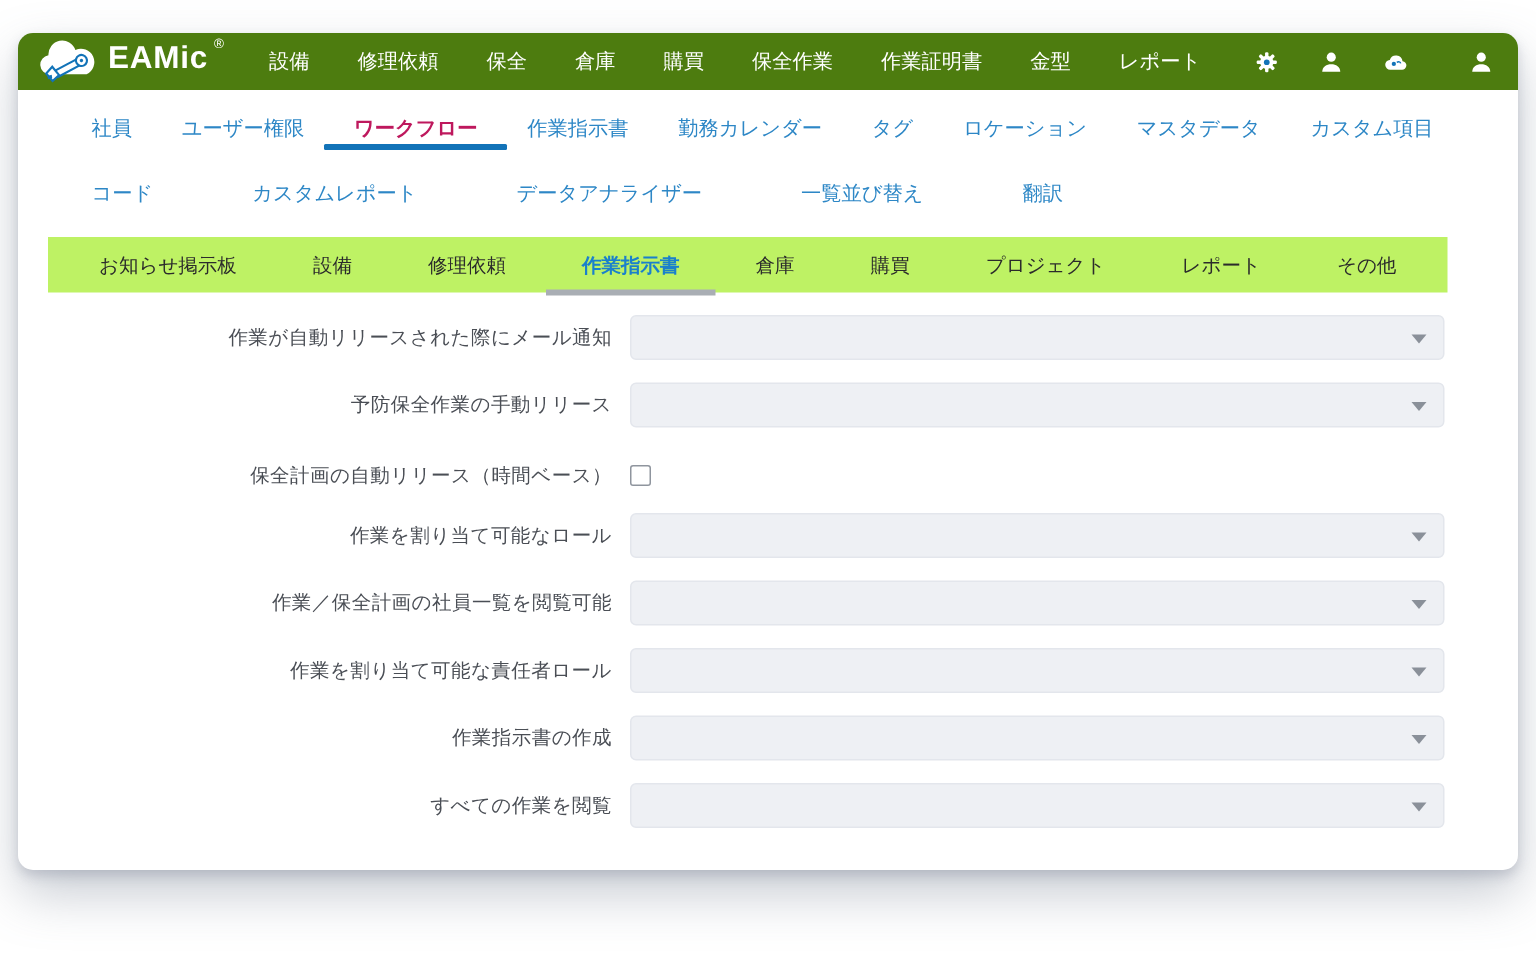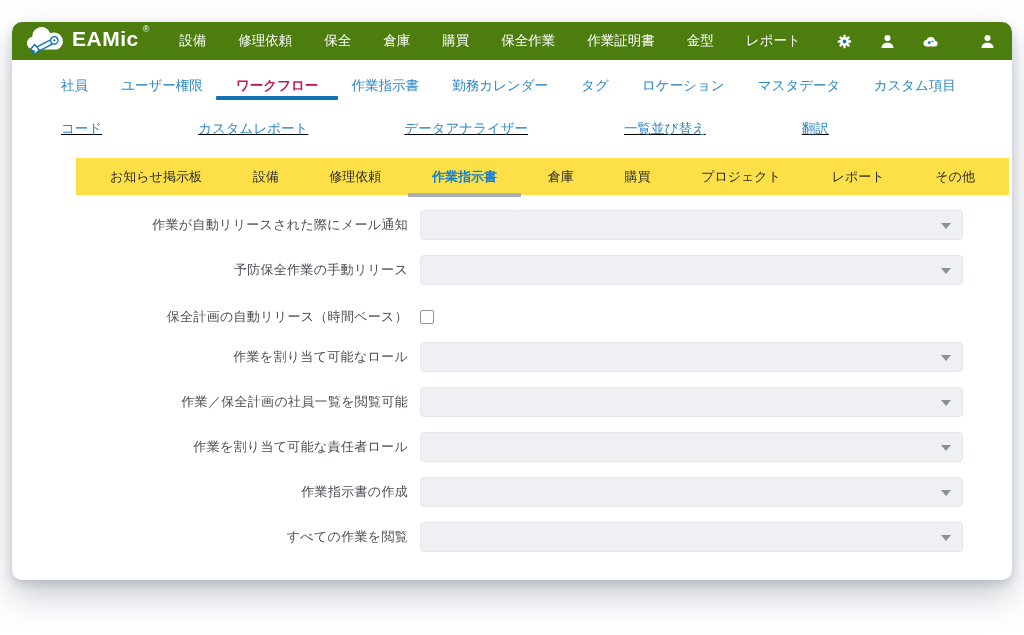--- a/index.html
+++ b/index.html
@@ -27,31 +27,31 @@
   .logo { display: flex; align-items: flex-start; gap: 4px; margin-right: 14px; cursor: pointer; }
   .brand { font-size: 21px; font-weight: bold; letter-spacing: .5px; line-height: 26px; }
   .reg { font-size: 9px; line-height: 10px; margin-top: -2px; }
   .main-nav { display: flex; align-items: center; flex: 1; }
   .nav-item { font-size: 13.5px; padding: 0 16px; height: 40px; display: flex; align-items: center; cursor: pointer; white-space: nowrap; }
   .header-icons { display: flex; align-items: center; gap: 26px; padding-right: 4px; }
   .hicon { width: 17px; height: 17px; display: block; cursor: pointer; }
   .hicon.last { margin-left: 14px; }
   
   .subnav { display: flex; align-items: stretch; height: 43px; padding: 0 52px 0 45px; justify-content: space-between; }
-  .subnav2 { display: flex; align-items: stretch; height: 43px; padding: 0 0 0 45px; gap: 88px; text-decoration: underline; }
+  .subnav2 { display: flex; align-items: stretch; height: 43px; padding: 0 0 0 45px; gap: 58px; }
   .subnav-item { font-size: 13.5px; color: #2d87c6; position: relative; display: flex; align-items: center; padding: 8px 4px; cursor: pointer; white-space: nowrap; margin-top: 8px; }
   .subnav-item.active { color: #be185d; font-weight: bold; }
   .subnav-item.active::after {
     content: ""; position: absolute; left: -16px; right: -16px; bottom: 3px;
     height: 4px; background: #1273b8; border-radius: 1px;
   }
   
   .tabstrip {
-    margin: 12px 0 0 64px; width: 933px; height: 37px;
-    background: #fde047;
+    margin: 12px 0 0 20px; width: 933px; height: 37px;
+    background: #bef264;
     display: flex; justify-content: space-between; align-items: stretch;
     padding: 0 30px; position: relative;
   }
   .tab { font-size: 13px; color: #2b2b2b; display: flex; align-items: center; position: relative; padding: 0 4px; cursor: pointer; white-space: nowrap; }
   .tab.active { color: #1a80cc; font-weight: bold; }
   .tab.active::after {
     content: ""; position: absolute; left: -20px; right: -20px; bottom: -2px;
     height: 4px; background: #a9aeb4;
   }
   

